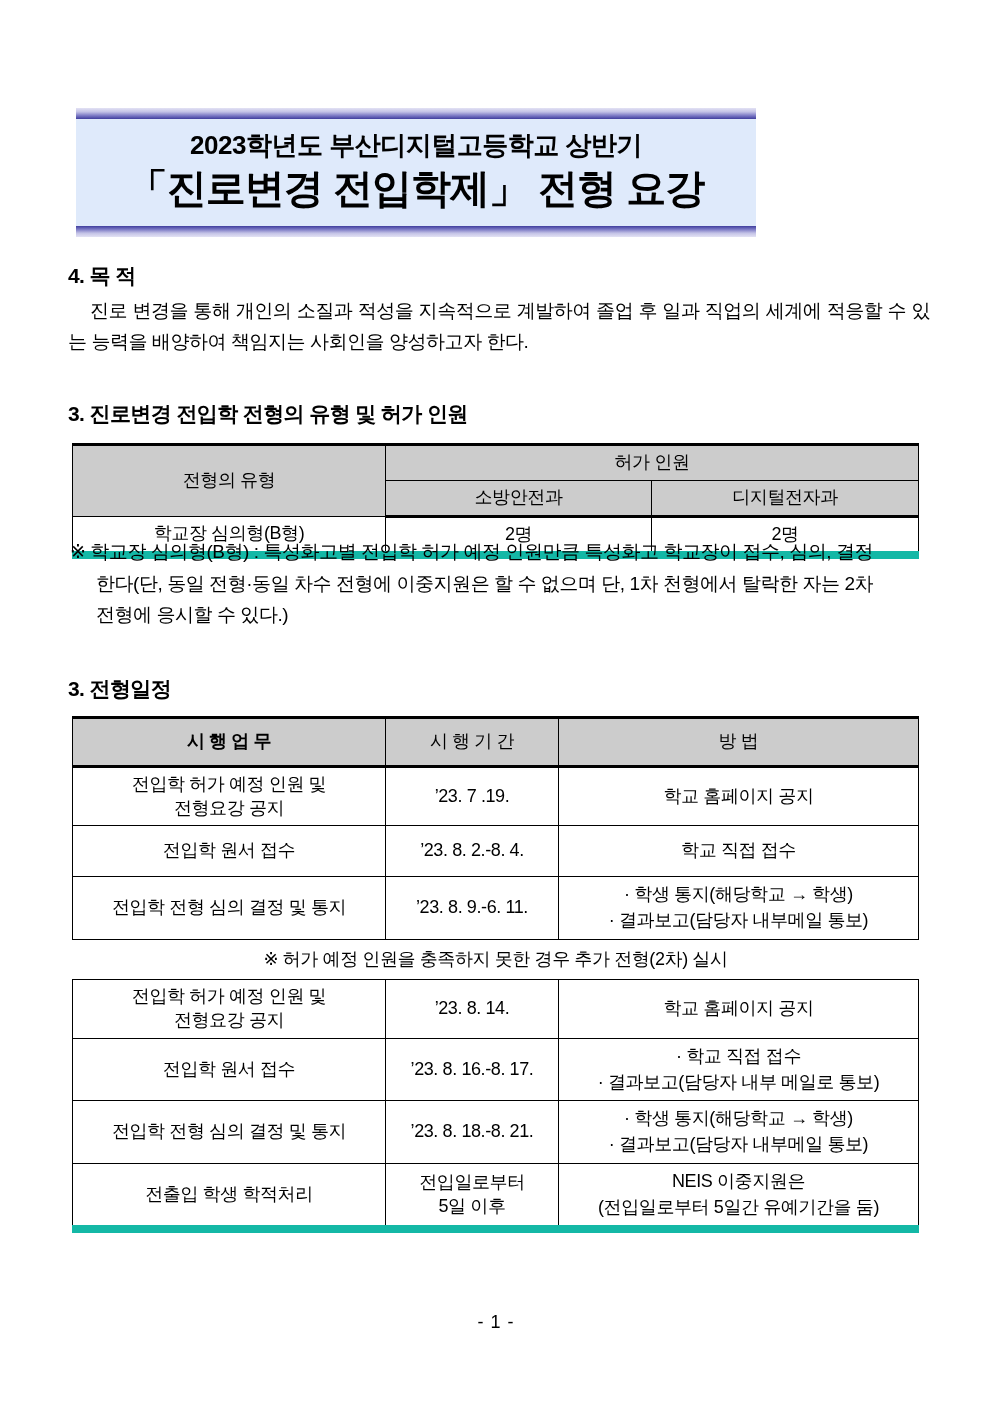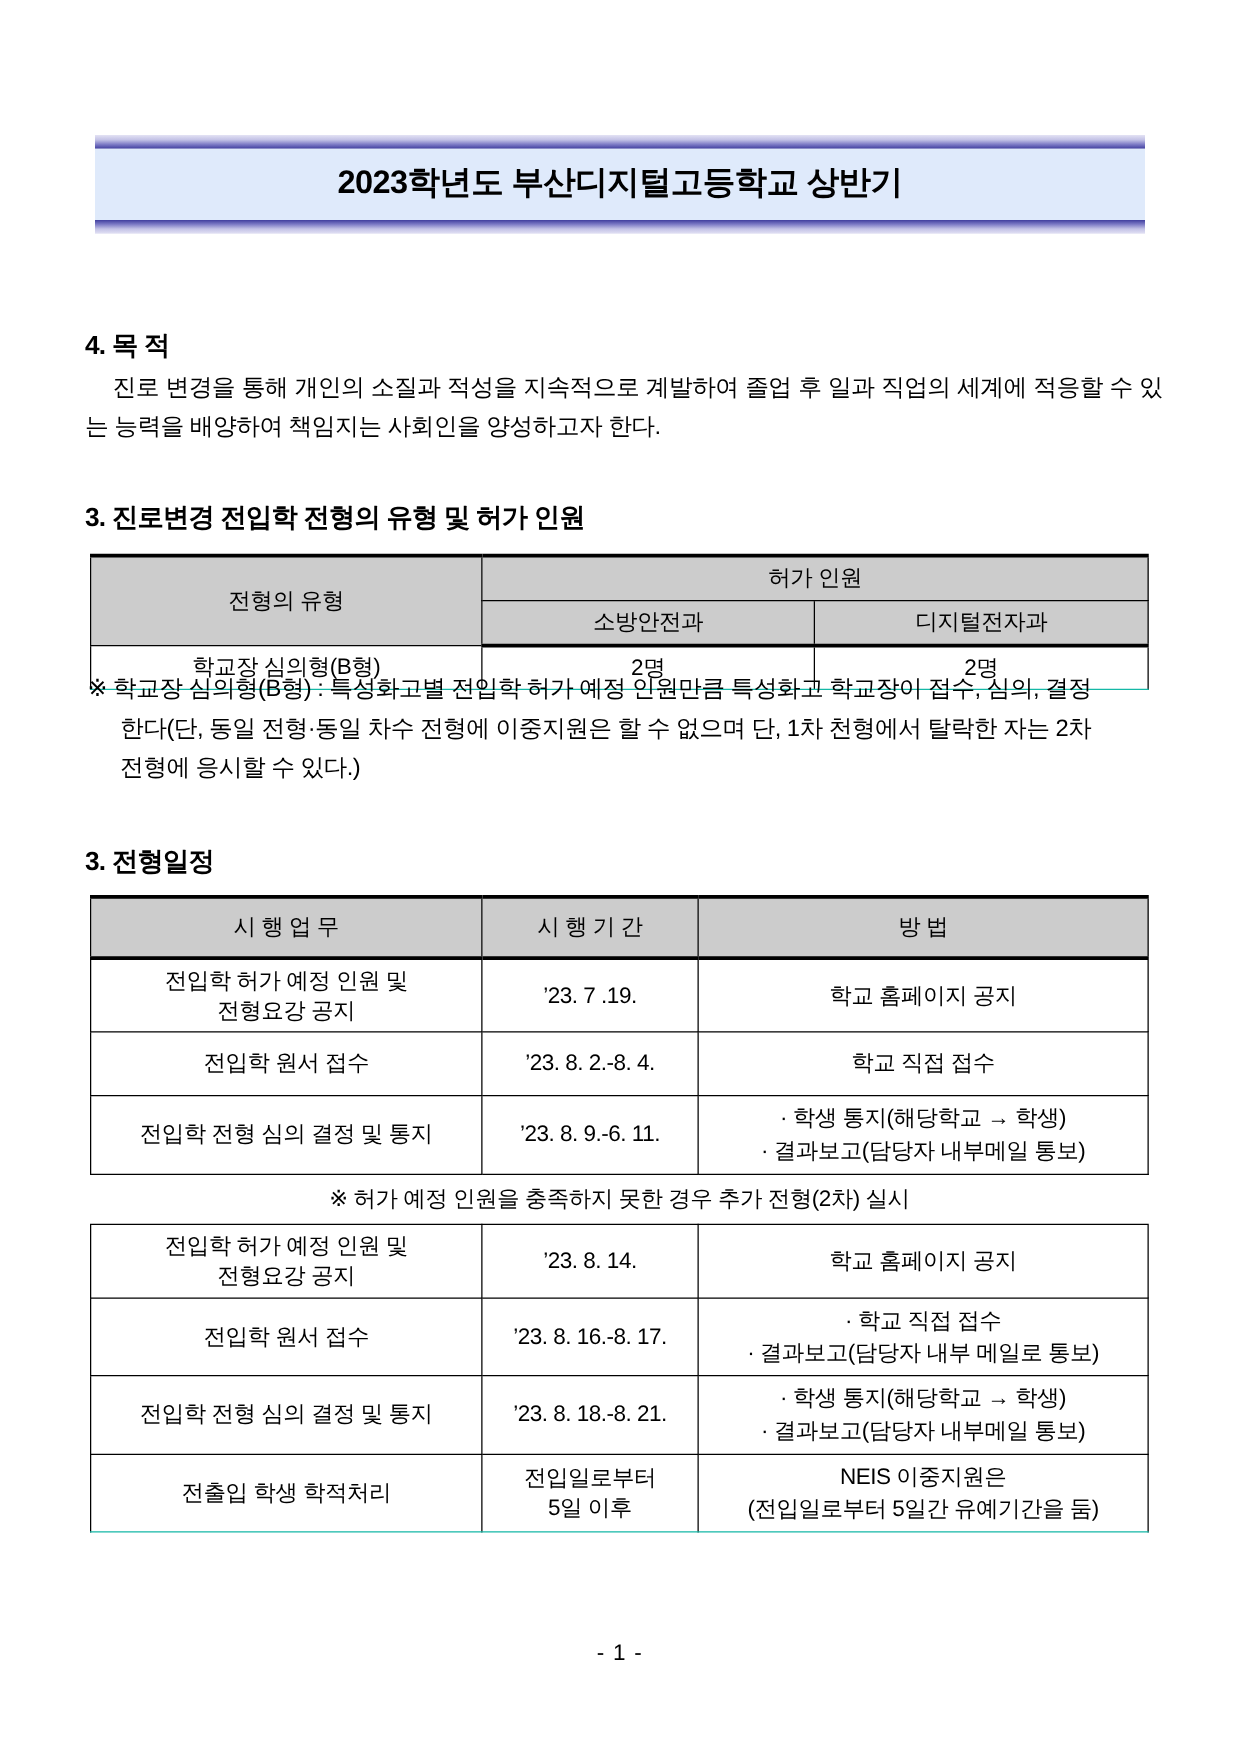--- a/index.html
+++ b/index.html
@@ -22,21 +22,21 @@
     background: #ffffff;
     box-sizing: border-box;
     overflow: hidden;
   }
 
   
   .title-banner {
     position: absolute;
     left: 76px;
     top: 108px;
-    width: 840px;
+    width: 680px;
     box-sizing: border-box;
   }
   .banner-rule {
     height: 11px;
     width: 100%;
   }
   .banner-rule.top {
     background: linear-gradient(to bottom, #e3e2f4 0%, #c3c2e6 35%, #7a78c4 70%, #403e9e 100%);
   }
   .banner-rule.bottom {
@@ -115,21 +115,21 @@
     font-weight: normal;
     line-height: 1.32;
   }
   .doc-table .hdr {
     background: #cccccc;
   }
   .doc-table .edge-top td, .doc-table .edge-top th {
     border-top: 3px solid #000000;
   }
   .doc-table .edge-bottom td {
-    border-bottom: 1px solid #14b8a6;
+    border-bottom: 8px solid #14b8a6;
   }
   .doc-table .thick-under td, .doc-table .thick-under th {
     border-bottom: 3px solid #000000;
   }
   .doc-table .spanner td {
     border-left: none;
     border-right: none;
     border-top: 1px solid #000000;
     border-bottom: 1px solid #000000;
     padding: 8px 4px;
@@ -154,20 +154,21 @@
 </style>
 </head>
 <body>
 
 <div class="page">
 
   <div class="title-banner">
     <div class="banner-rule top"></div>
     <div class="banner-body">
       <div class="banner-line1">2023학년도 부산디지털고등학교 상반기</div>
+      <div class="banner-line2">「진로변경 전입학제」 전형 요강</div>
     </div>
     <div class="banner-rule bottom"></div>
   </div>
 
   <div class="section-heading" style="top:262px;">4. 목     적</div>
 
   <div class="body-para" style="top:296px;">진로 변경을 통해 개인의 소질과 적성을 지속적으로 계발하여 졸업 후 일과 직업의 세계에 적응할 수 있는 능력을 배양하여 책임지는 사회인을 양성하고자 한다.</div>
 
   <div class="section-heading" style="top:400px;">3. 진로변경 전입학 전형의 유형 및 허가 인원</div>
 
@@ -204,21 +205,21 @@
 
   <table class="doc-table" style="top:716px;">
     <colgroup>
       <col style="width:313px;">
       <col style="width:173px;">
       <col style="width:360px;">
     </colgroup>
     <tbody>
 
       <tr class="edge-top thick-under">
-        <th class="hdr" style="padding:11px 20px;">시 행  업 무</th>
+        <th class="hdr" style="padding:11px 20px;font-weight:bold;">시 행  업 무</th>
         <th class="hdr">시 행  기 간</th>
         <th class="hdr">방   법</th>
       </tr>
 
       <tr>
         <td class="cell-multi">
           <span>전입학 허가 예정 인원 및</span>
           <span>전형요강 공지</span>
         </td>
         <td>’23. 7 .19.</td>

